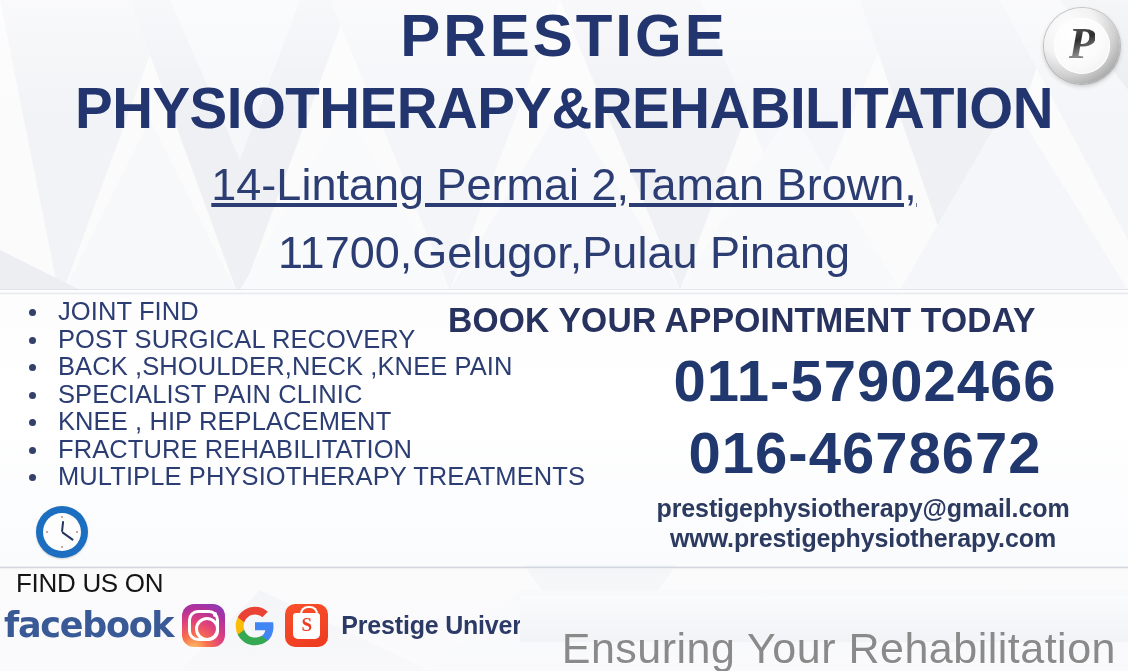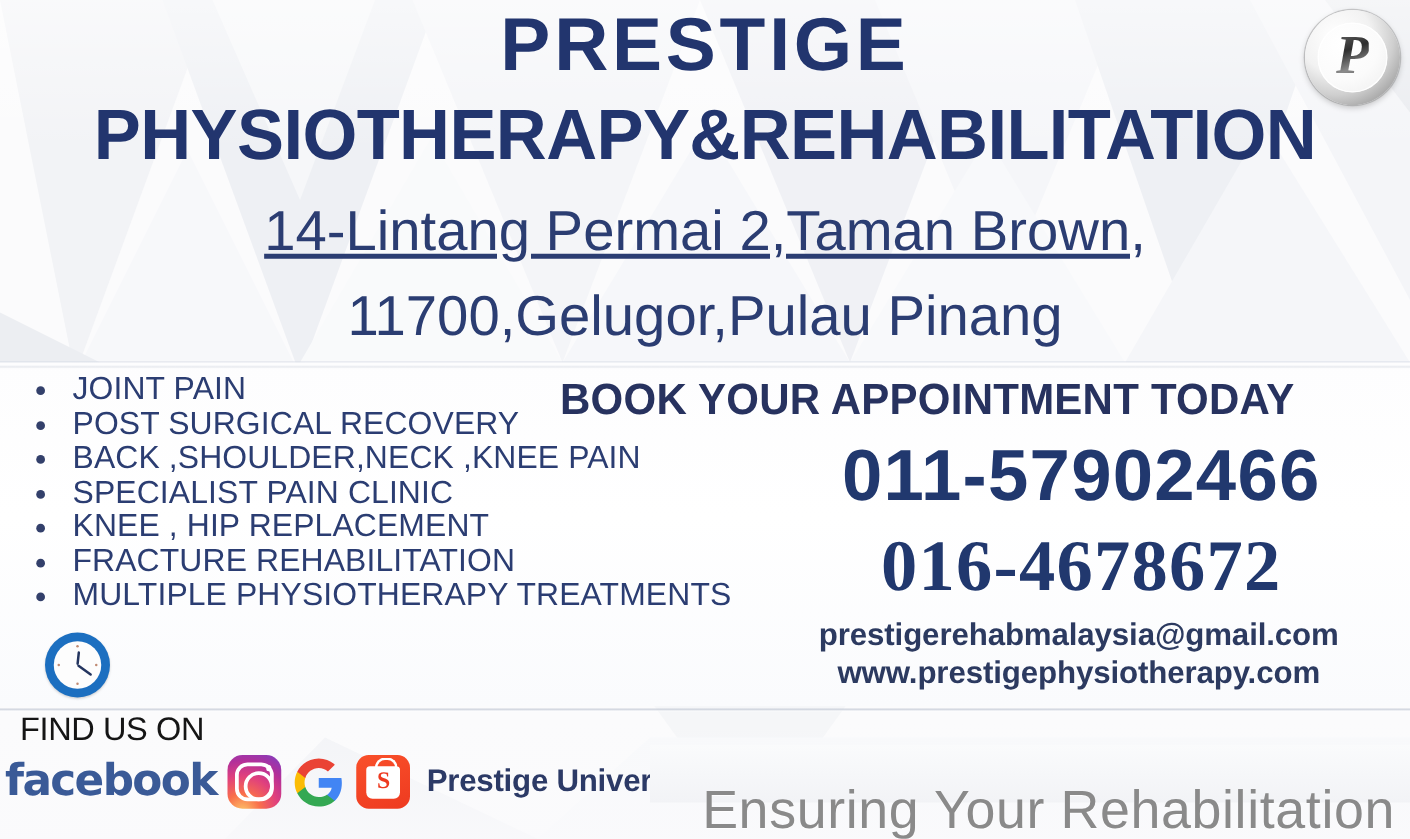--- a/index.html
+++ b/index.html
@@ -120,21 +120,21 @@
     text-align:left;
     transform:scaleX(.96);transform-origin:left center;
   }
   .phone{
     position:absolute;left:620px;width:490px;
     font-size:58px;font-weight:bold;color:#21386e;
     text-align:center;letter-spacing:1px;
     line-height:1;
   }
   .phone-1{top:352px;}
-  .phone-2{top:424px;font-family:Liberation Serif, serif;}
+  .phone-2{top:424px;}
   .email{
     position:absolute;left:612px;width:502px;top:494px;
     font-size:25px;font-weight:bold;color:#2c3a60;
     text-align:center;letter-spacing:-.1px;
   }
   .website{
     position:absolute;left:612px;width:502px;top:524px;
     font-size:25px;font-weight:bold;color:#2c3a60;
     text-align:center;letter-spacing:-.1px;
   }
@@ -281,33 +281,33 @@
         <span class="logo-p">P</span>
       </div>
     </div>
   </div>
 
   <div class="panel"></div>
   <div class="crease" style="top:566px;"></div>
   <div class="crease" style="top:292px;opacity:.5;"></div>
 
   <ul class="services">
-    <li>JOINT PAIN</li>
+    <li>JOINT FIND</li>
     <li>POST SURGICAL RECOVERY</li>
     <li>BACK ,SHOULDER,NECK ,KNEE PAIN</li>
     <li>SPECIALIST PAIN CLINIC</li>
     <li>KNEE , HIP REPLACEMENT</li>
     <li>FRACTURE REHABILITATION</li>
     <li>MULTIPLE PHYSIOTHERAPY TREATMENTS</li>
   </ul>
 
   <div class="book">BOOK YOUR APPOINTMENT TODAY</div>
   <div class="phone phone-1">011-57902466</div>
   <div class="phone phone-2">016-4678672</div>
-  <div class="email">prestigerehabmalaysia@gmail.com</div>
+  <div class="email">prestigephysiotherapy@gmail.com</div>
   <div class="website">www.prestigephysiotherapy.com</div>
 
   <div class="hours-row">
     <span class="clock">
       <span class="clock-face">
         <span class="pip n"></span>
         <span class="pip s"></span>
         <span class="pip e"></span>
         <span class="pip w"></span>
         <i class="hand-h"></i>

